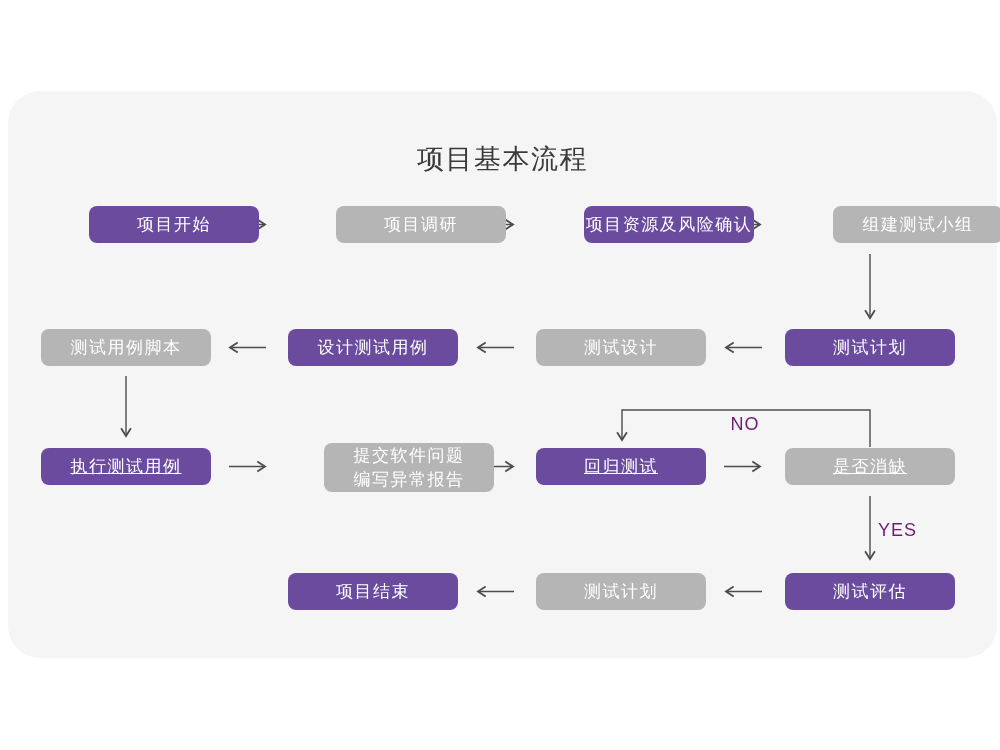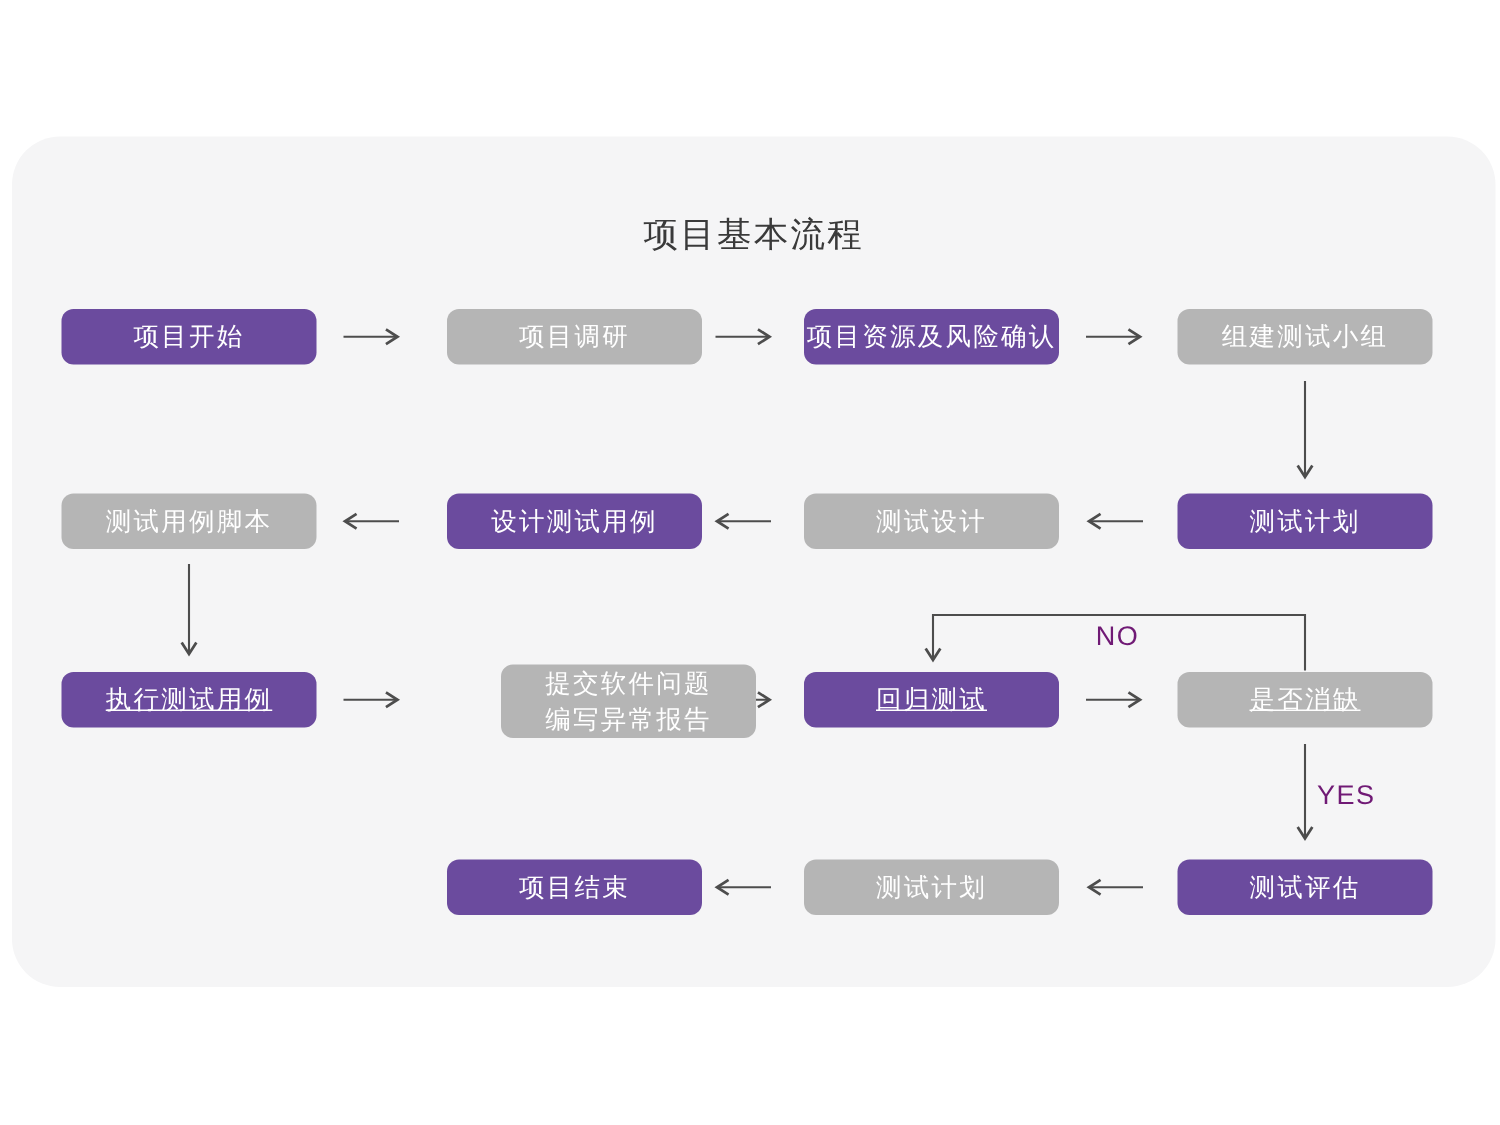--- a/index.html
+++ b/index.html
@@ -23,21 +23,21 @@
     height: 567px;
     background: var(--card-bg, #F5F5F6);
     border-radius: 32px;
   }
   .title {
     position: absolute;
     left: 8px;
     top: 141px;
     width: 989px;
     text-align: center;
-    font-size: 23px;
+    font-size: 27px;
     font-weight: 500;
     letter-spacing: 1.5px;
     color: #3A3A3A;
   }
   .connectors {
     position: absolute;
     left: 0;
     top: 0;
     width: 1000px;
     height: 750px;
@@ -55,24 +55,24 @@
     font-size: 17px;
     letter-spacing: 1.5px;
     text-align: center;
     white-space: pre-line;
     line-height: 24px;
     box-sizing: border-box;
   }
   .primary   { background: var(--primary, #6B4B9E); }
   .secondary { background: var(--secondary, #B5B5B5); }
   .c1 { left: 41px; }
-  .c2 { left: 298px; }
+  .c2 { left: 288px; }
   .c3 { left: 536px; }
   .c4 { left: 785px; }
-  .r1 { top: 206px; }
+  .r1 { top: 206px; margin-left: 48px; }
   .r2 { top: 329px; }
   .r3 { top: 448px; text-decoration: underline; }
   .r4 { top: 573px; }
   .tall { top: 443px; height: 49px; margin-left: 36px; }
   .edge-label {
     position: absolute;
     color: #701a75;
     font-size: 18px;
     letter-spacing: 1px;
   }

